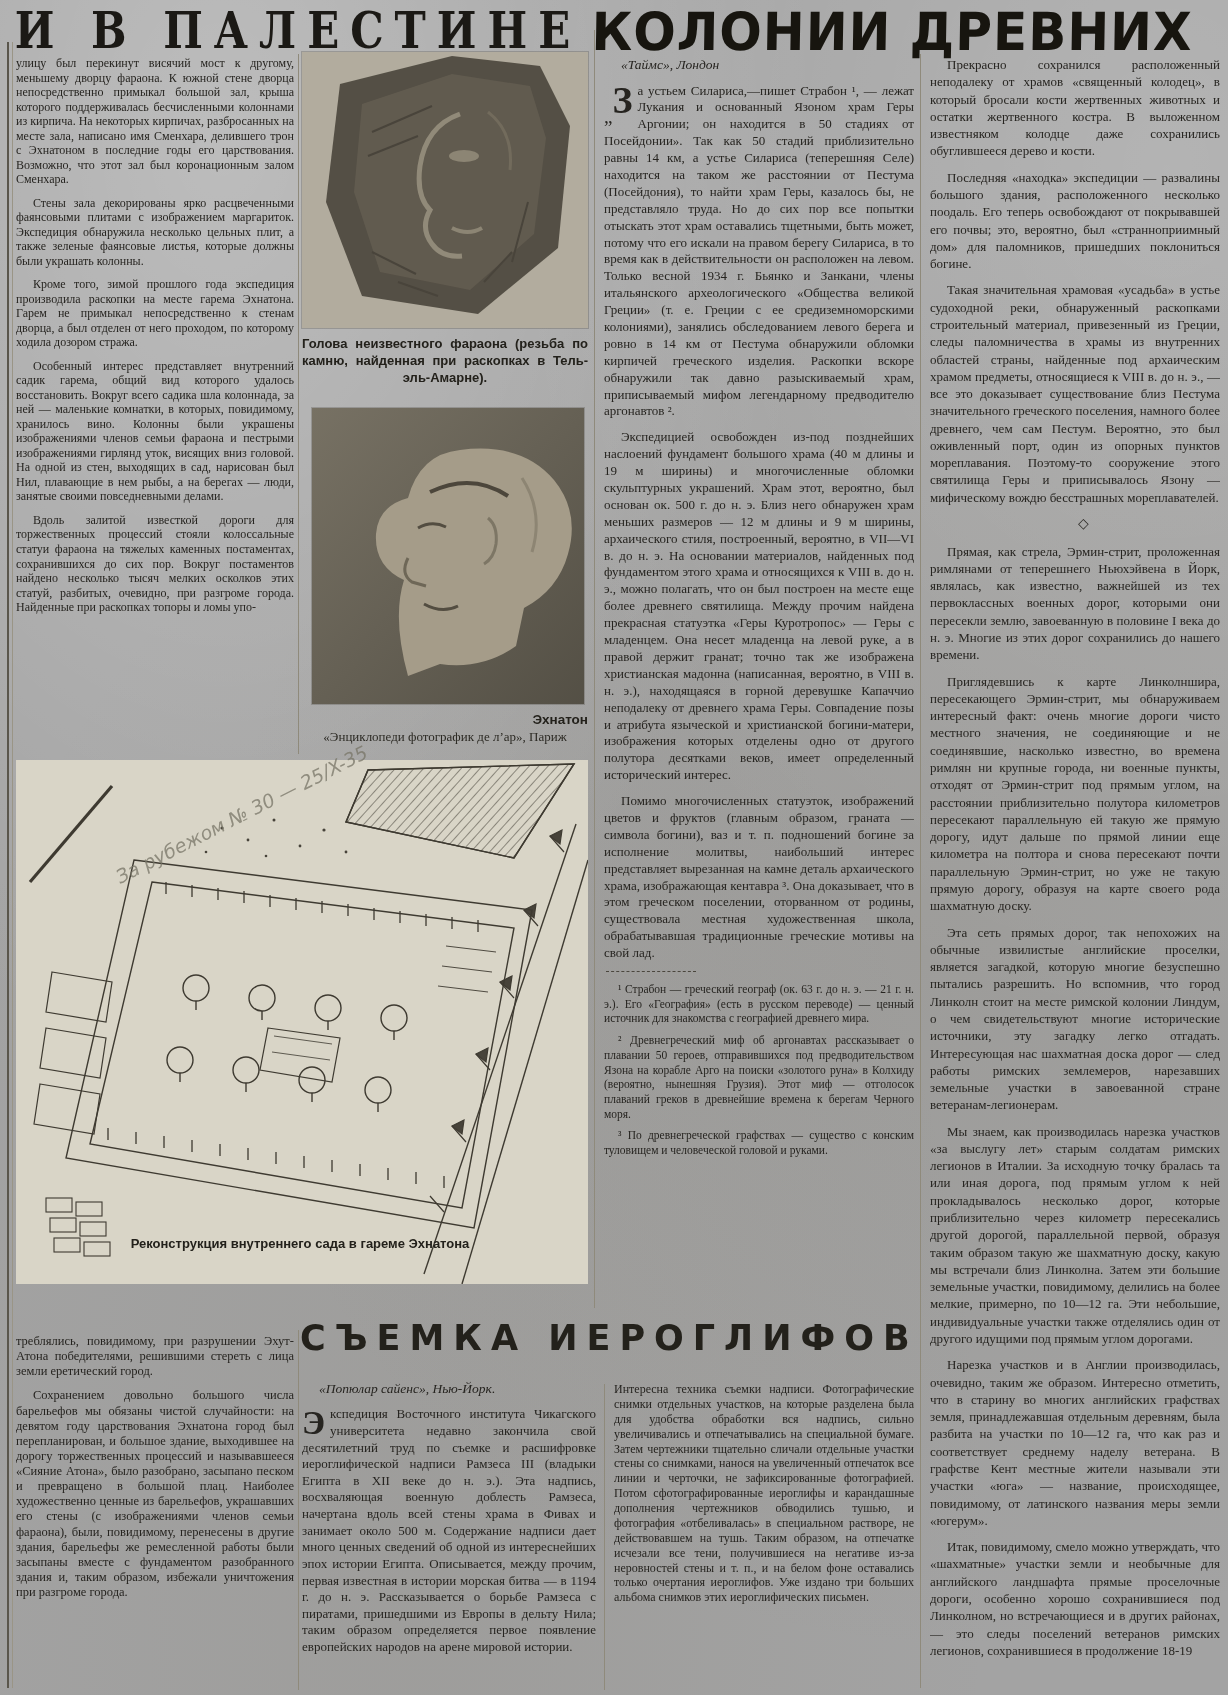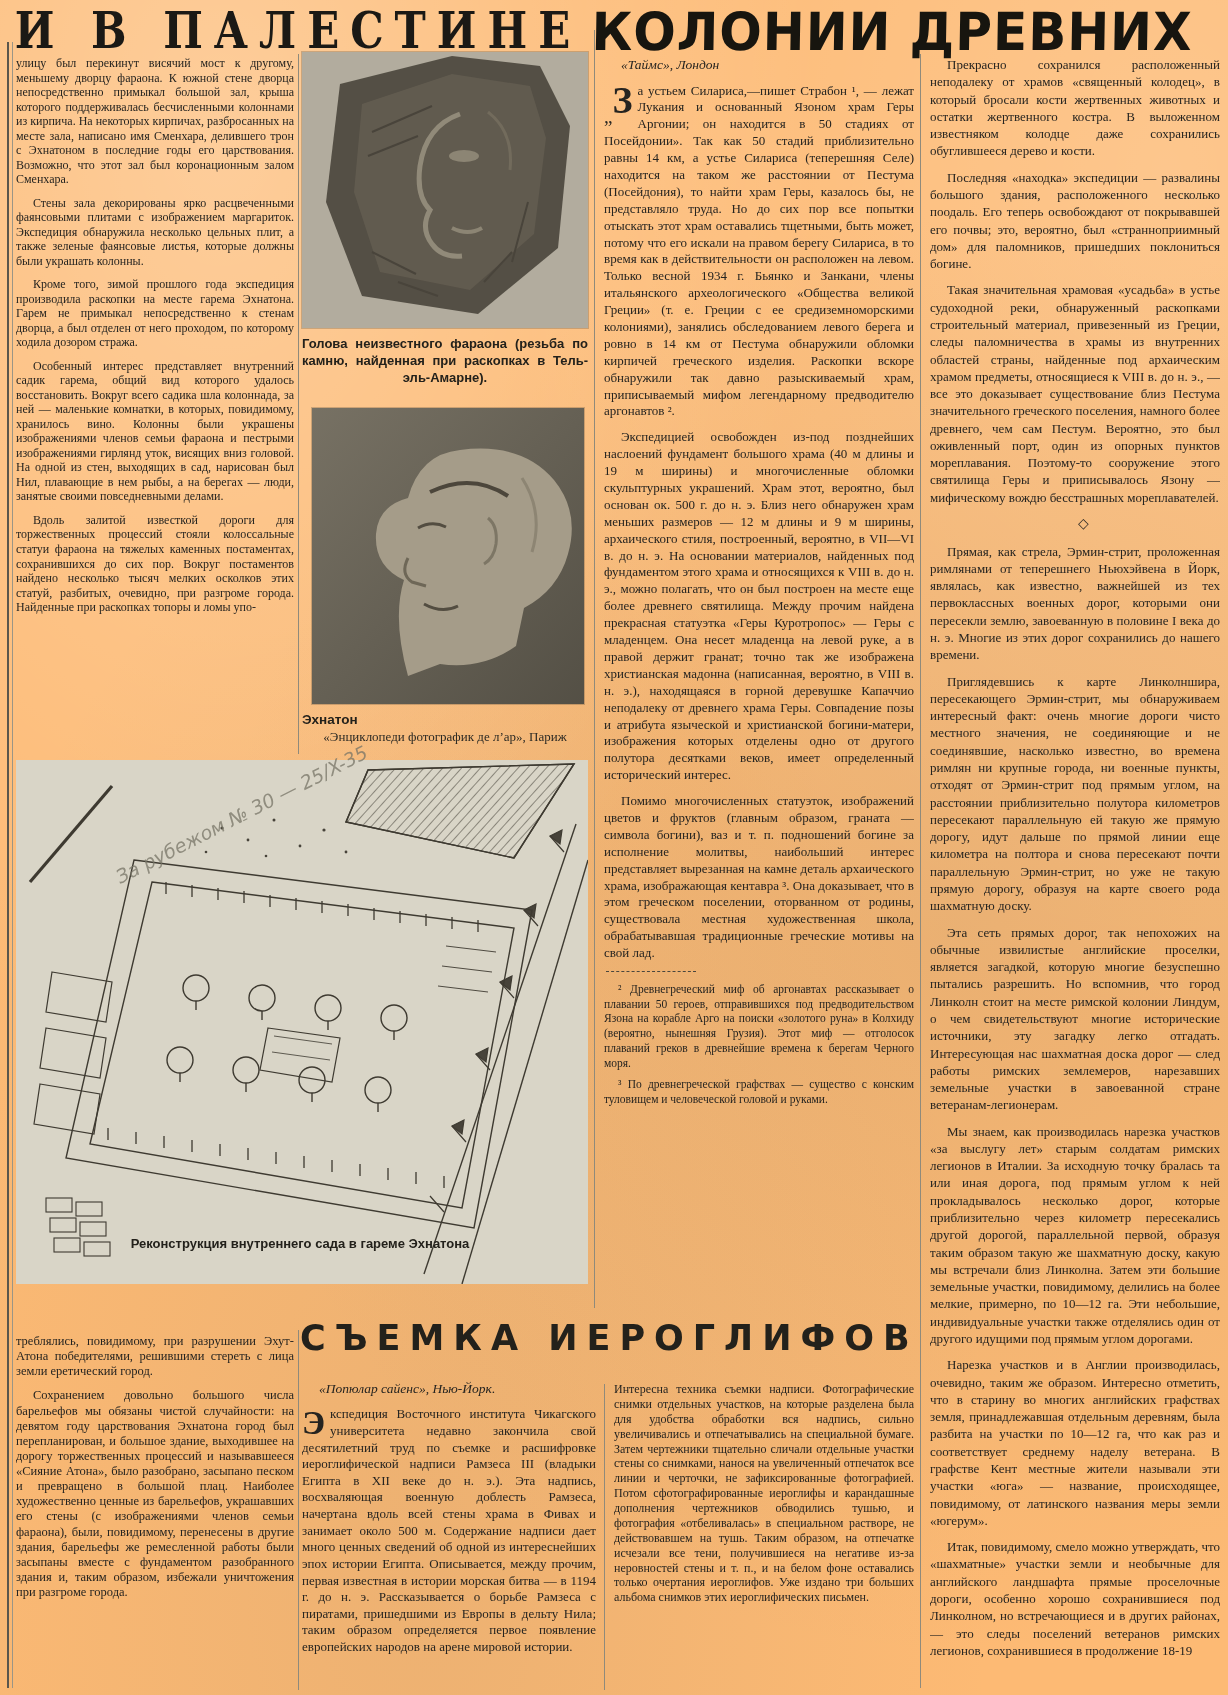--- a/index.html
+++ b/index.html
@@ -1,16 +1,16 @@
 <!DOCTYPE html>
 <html><head>
 <meta charset="utf-8">
 <style>
   html,body{margin:0;padding:0;background:#7e7a6f;}
-  .page{position:relative;width:1228px;height:1695px;margin:0 auto;background:#fdba74;
+  .page{position:relative;width:1228px;height:1695px;margin:0 auto;background:#a3a3a3;
         font-family:"Liberation Serif","DejaVu Serif",serif;color:#262420;overflow:hidden;}
   .page::before{content:"";position:absolute;inset:0;pointer-events:none;
         background:radial-gradient(ellipse at 18% 8%, rgba(255,255,255,.28), transparent 42%),
                    radial-gradient(ellipse at 78% 55%, rgba(118,112,96,.14), transparent 55%),
                    radial-gradient(ellipse at 35% 92%, rgba(118,112,96,.12), transparent 50%),
                    radial-gradient(ellipse at 95% 10%, rgba(255,255,255,.18), transparent 40%);}
   .abs{position:absolute;}
   .vrule{position:absolute;width:1px;background:#8f8a7b;}
   .edge{position:absolute;width:2px;background:#5a564c;}
   .edge2{position:absolute;width:1px;background:#9a9586;}
@@ -32,21 +32,21 @@
 
   .byline{font-weight:normal;font-style:italic;font-size:13.5px;text-indent:0;margin:0 0 14px 0;}
   .dropcap{float:left;margin:2px 5px 0 0;}
   .dc-q{font-size:19px;vertical-align:-10px;}
   .dc-l{font-size:38px;font-weight:bold;line-height:.82;}
   .dc-single{float:left;font-size:34px;font-weight:bold;line-height:.85;margin:3px 5px 0 0;}
 
   .caption{font-family:"Liberation Sans","DejaVu Sans",sans-serif;font-weight:bold;
         font-size:13px;line-height:1.3;text-align:justify;text-align-last:center;color:#23211b;}
   .cap-title{font-family:"Liberation Sans","DejaVu Sans",sans-serif;font-weight:bold;
-        font-size:13.5px;text-align:left;color:#23211b;}
+        font-size:13.5px;text-align:right;color:#23211b;}
   .cap-src{font-size:13px;text-align:center;color:#2c2a24;}
 
   .photo{position:absolute;box-shadow:0 0 0 1px rgba(60,56,48,.25);}
   .photo svg{display:block;width:100%;height:100%;}
 
   .drawing{position:absolute;background:#d9d5c7;}
   .drawing svg{display:block;width:100%;height:100%;}
   .annotation{position:absolute;font-style:italic;color:#787567;
         font-family:"DejaVu Sans","Liberation Sans",sans-serif;
         font-size:19px;transform:rotate(-27deg);transform-origin:left top;white-space:nowrap;opacity:.75;}
@@ -202,20 +202,21 @@
 
   <div class="abs col col3" style="left:604px;top:56px;width:310px;height:1252px;">
     <p class="byline">«Таймс», Лондон</p>
     <p style="text-indent:0;"><span class="dropcap"><span class="dc-q">„</span><span class="dc-l">З</span></span><span>а устьем Силариса,—пишет Страбон ¹, — лежат Лукания и основанный Язоном храм Геры Аргонии; он находится в 50 стадиях от Посейдонии». Так как 50 стадий приблизительно равны 14 км, а устье Силариса (теперешняя Селе) находится на таком же расстоянии от Пестума (Посейдония), то найти храм Геры, казалось бы, не представляло труда. Но до сих пор все попытки отыскать этот храм оставались тщетными, быть может, потому что его искали на правом берегу Силариса, в то время как в действительности он расположен на левом. Только весной 1934 г. Бьянко и Занкани, члены итальянского археологического «Общества великой Греции» (т. е. Греции с ее средиземноморскими колониями), занялись обследованием левого берега и ровно в 14 км от Пестума обнаружили обломки кирпичей греческого изделия. Раскопки вскоре обнаружили так давно разыскиваемый храм, приписываемый мифом легендарному предводителю аргонавтов ².</span></p>
     <div>
         <p>Экспедицией освобожден из-под позднейших наслоений фундамент большого храма (40 м длины и 19 м ширины) и многочисленные обломки скульптурных украшений. Храм этот, вероятно, был основан ок. 500 г. до н. э. Близ него обнаружен храм меньших размеров — 12 м длины и 9 м ширины, архаического стиля, построенный, вероятно, в VII—VI в. до н. э. На основании материалов, найденных под фундаментом этого храма и относящихся к VIII в. до н. э., можно полагать, что он был построен на месте еще более древнего святилища. Между прочим найдена прекрасная статуэтка «Геры Куротропос» — Геры с младенцем. Она несет младенца на левой руке, а в правой держит гранат; точно так же изображена христианская мадонна (написанная, вероятно, в VIII в. н. э.), находящаяся в горной деревушке Капаччио неподалеку от древнего храма Геры. Совпадение позы и атрибута языческой и христианской богини-матери, изображения которых отделены одно от другого полутора десятками веков, имеет определенный исторический интерес.</p>
         <p>Помимо многочисленных статуэток, изображений цветов и фруктов (главным образом, граната — символа богини), ваз и т. п. подношений богине за исполнение молитвы, наибольший интерес представляет вырезанная на камне деталь архаического храма, изображающая кентавра ³. Она доказывает, что в этом греческом поселении, оторванном от родины, существовала местная художественная школа, обрабатывавшая традиционные греческие мотивы на свой лад.</p>
       </div>
     <div class="fn-divider"></div>
     <div class="footnotes">
+        <p>¹ Страбон — греческий географ (ок. 63 г. до н. э. — 21 г. н. э.). Его «География» (есть в русском переводе) — ценный источник для знакомства с географией древнего мира.</p>
         <p>² Древнегреческий миф об аргонавтах рассказывает о плавании 50 героев, отправившихся под предводительством Язона на корабле Арго на поиски «золотого руна» в Колхиду (вероятно, нынешняя Грузия). Этот миф — отголосок плаваний греков в древнейшие времена к берегам Черного моря.</p>
         <p>³ По древнегреческой графствах — существо с конским туловищем и человеческой головой и руками.</p>
       </div>
   </div>
 
   <div class="abs col col4" style="left:930px;top:56px;width:290px;height:1632px;">
     <div>
         <p>Прекрасно сохранился расположенный неподалеку от храмов «священный колодец», в который бросали кости жертвенных животных и остатки жертвенного костра. В выложенном известняком колодце даже сохранились обуглившееся дерево и кости.</p>
         <p>Последняя «находка» экспедиции — развалины большого здания, расположенного несколько поодаль. Его теперь освобождают от покрывавшей его почвы; это, вероятно, был «странноприимный дом» для паломников, пришедших поклониться богине.</p>
         <p>Такая значительная храмовая «усадьба» в устье судоходной реки, обнаруженный раскопками строительный материал, привезенный из Греции, следы паломничества в храмы из внутренних областей страны, найденные под архаическим храмом предметы, относящиеся к VIII в. до н. э., — все это доказывает существование близ Пестума значительного греческого поселения, намного более древнего, чем сам Пестум. Вероятно, это был оживленный порт, один из опорных пунктов мореплавания. Поэтому-то сооружение этого святилища Геры и приписывалось Язону — мифическому вождю бесстрашных мореплавателей.</p>

